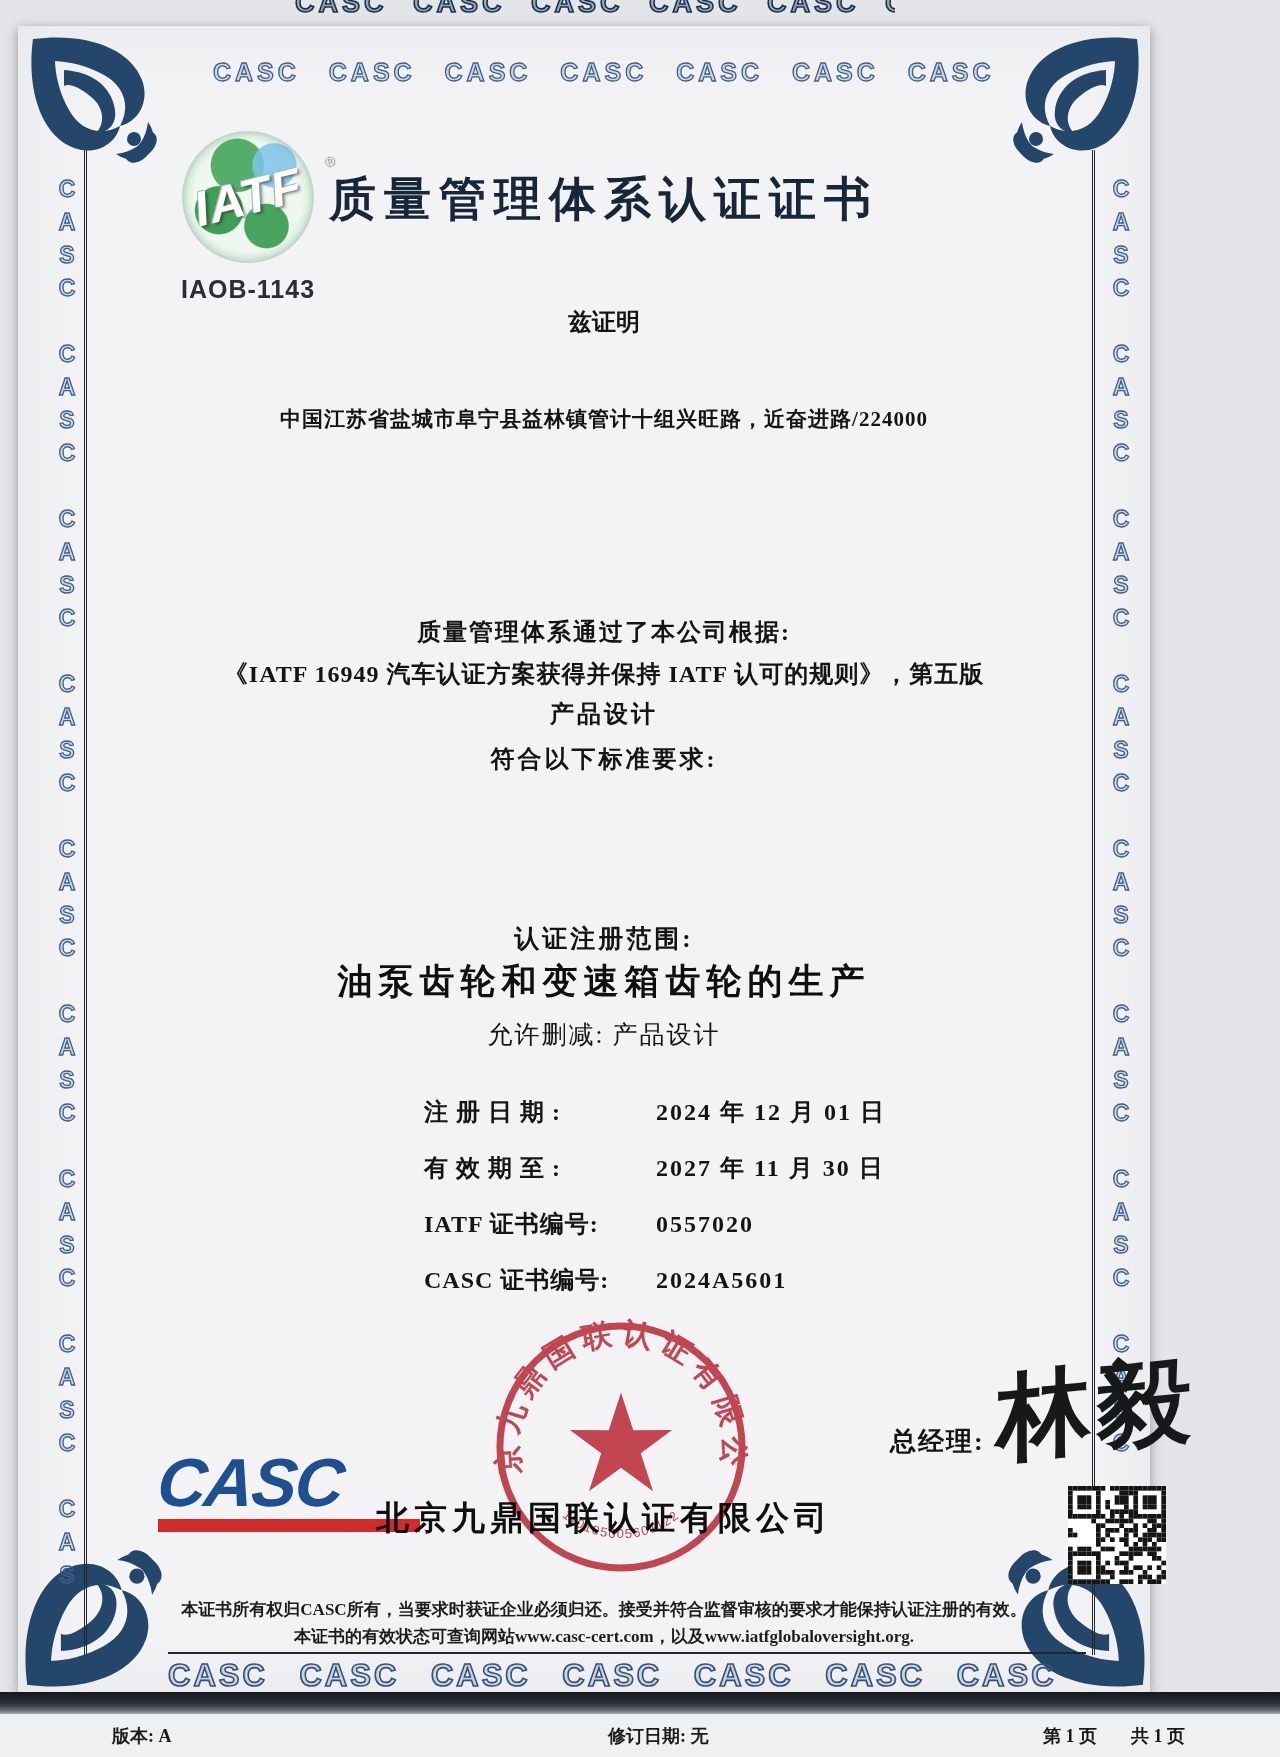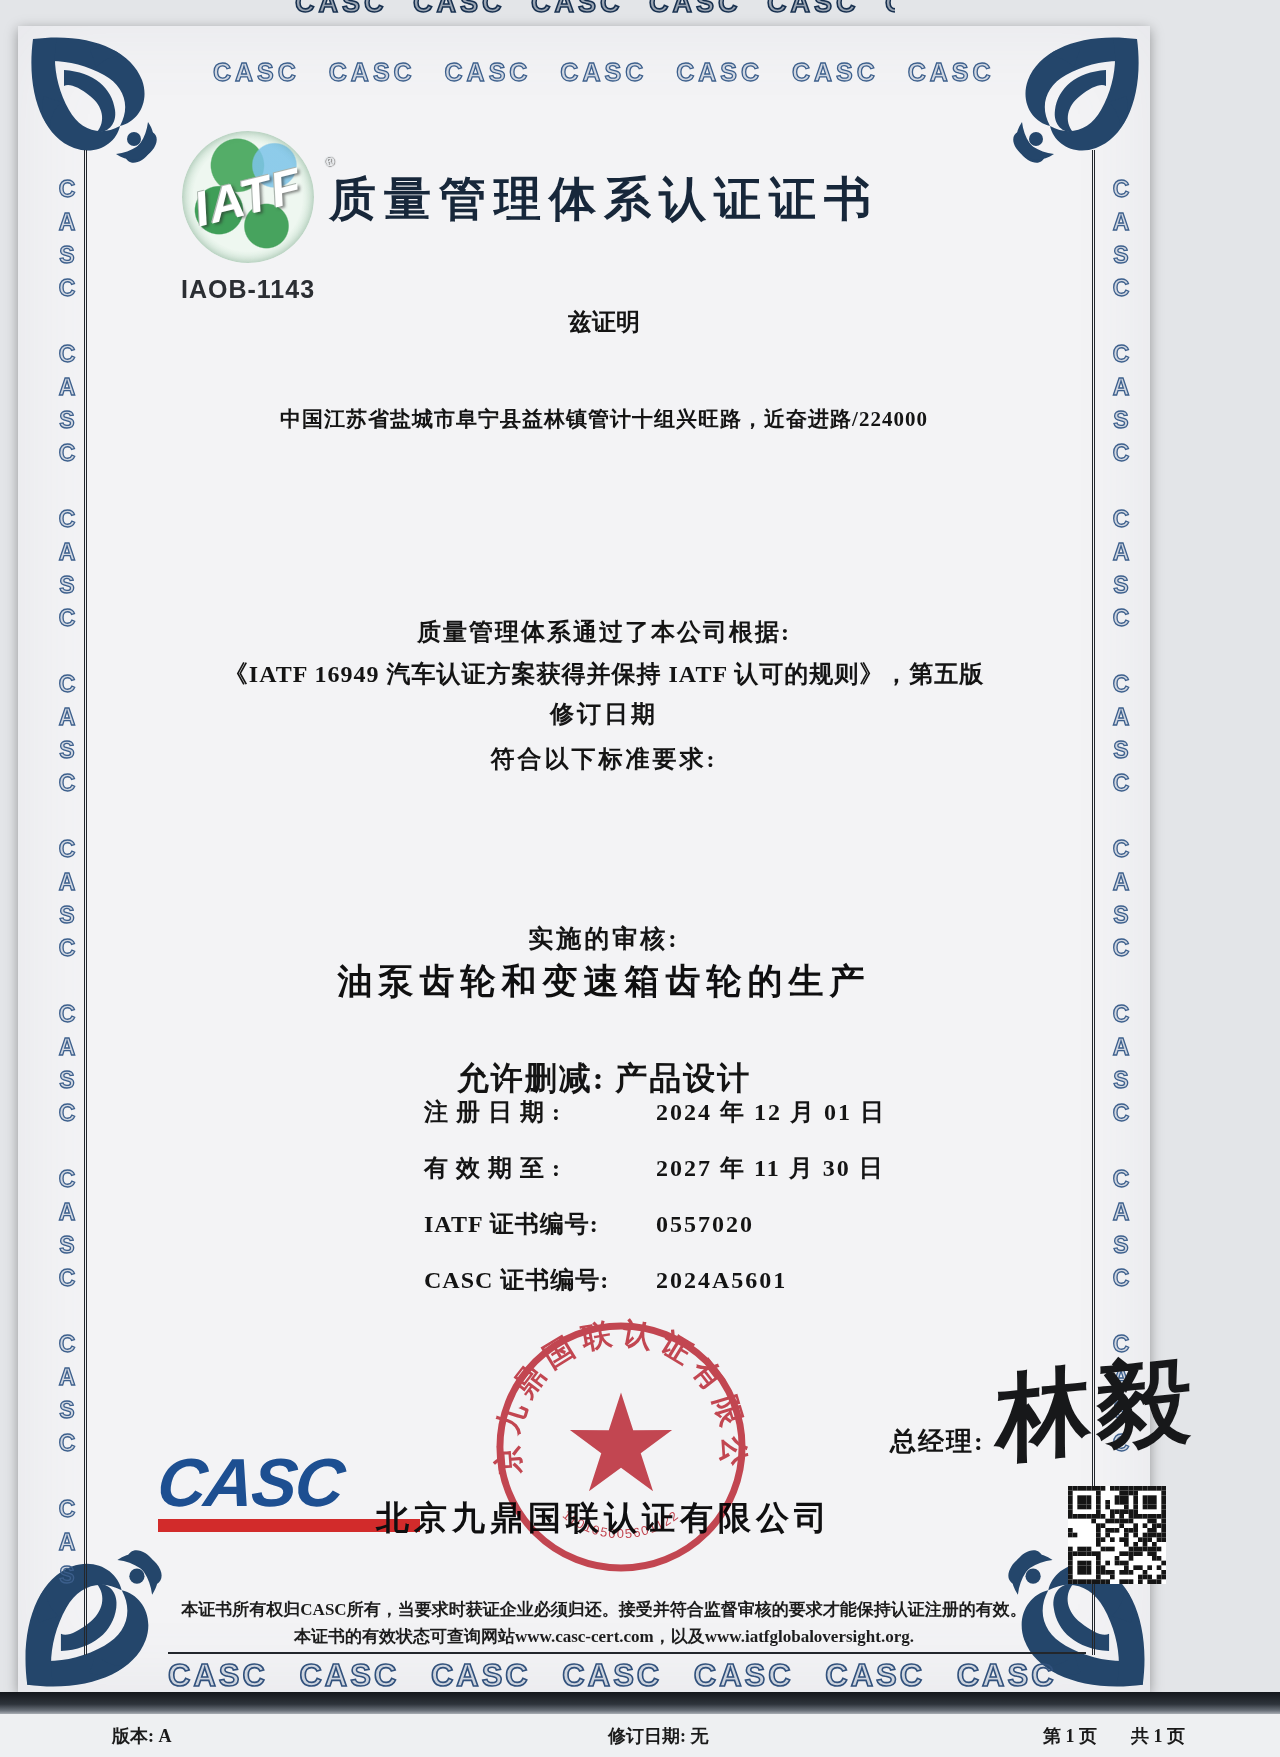--- a/index.html
+++ b/index.html
@@ -53,21 +53,21 @@
   .company { top:318px; font-size:37px; font-weight:bold; letter-spacing:4px; color:#0f0f10; }
   .addr { top:379px; font-size:21px; font-weight:bold; letter-spacing:1px; }
   .usi { top:428px; font-size:23px; font-weight:bold; letter-spacing:2px; }
   .audit1 { top:590px; font-size:24px; font-weight:600; letter-spacing:2px; }
   .audit2 { top:632px; font-size:24px; font-weight:600; letter-spacing:1px; }
   .audit3 { top:672px; font-size:24px; font-weight:600; letter-spacing:3px; }
   .stdintro { top:717px; font-size:24px; font-weight:600; letter-spacing:3px; }
   .standard { top:756px; font-size:45px; font-weight:bold; letter-spacing:3px; color:#0d0d0e; }
   .scopelab { top:896px; font-size:25px; font-weight:bold; letter-spacing:3px; }
   .scope { top:932px; font-size:35px; font-weight:bold; letter-spacing:6px; color:#0f0f10; }
-  .excl { top:992px; font-size:32px; font-weight:bold; letter-spacing:2px;margin-top:39px; }
+  .excl { top:992px; font-size:25px; font-weight:normal; letter-spacing:2px; }
 
   
   .fields { position:absolute; left:406px; top:1070px; width:600px; font-size:24px; color:#141414; }
   .frow { display:flex; margin-bottom:24px; line-height:32px; }
   .flab { flex:0 0 232px; font-weight:bold; letter-spacing:1px; text-align:left; }
   .fval { font-weight:600; letter-spacing:2px; text-align:left; }
 
   
   .casc { position:absolute; left:140px; top:1422px; width:270px; }
   .casc-text { font-family:"Liberation Sans",sans-serif; font-style:italic; font-weight:900; font-size:68px; letter-spacing:-2px; color:#1d4f91; transform:skewX(-6deg); display:inline-block; line-height:1; }
@@ -150,23 +150,23 @@
         <div class="globe-reg">®</div>
       </div>
       <div class="iaob">IAOB-1143</div>
     </div>
 
     <div class="cblk title">质量管理体系认证证书</div>
     <div class="cblk certify">兹证明</div>
     <div class="cblk addr">中国江苏省盐城市阜宁县益林镇管计十组兴旺路，近奋进路/224000</div>
     <div class="cblk audit1">质量管理体系通过了本公司根据:</div>
     <div class="cblk audit2">《IATF 16949 汽车认证方案获得并保持 IATF 认可的规则》，第五版</div>
-    <div class="cblk audit3">修订日期</div>
+    <div class="cblk audit3">产品设计</div>
     <div class="cblk stdintro">符合以下标准要求:</div>
-    <div class="cblk scopelab">实施的审核:</div>
+    <div class="cblk scopelab">认证注册范围:</div>
     <div class="cblk scope">油泵齿轮和变速箱齿轮的生产</div>
     <div class="cblk excl">允许删减: 产品设计</div>
 
     <div class="fields">
       <div class="frow">
         <div class="flab">注 册 日 期 :</div>
         <div class="fval">2024 年 12 月 01 日</div>
       </div>
       <div class="frow">
         <div class="flab">有 效 期 至 :</div>

